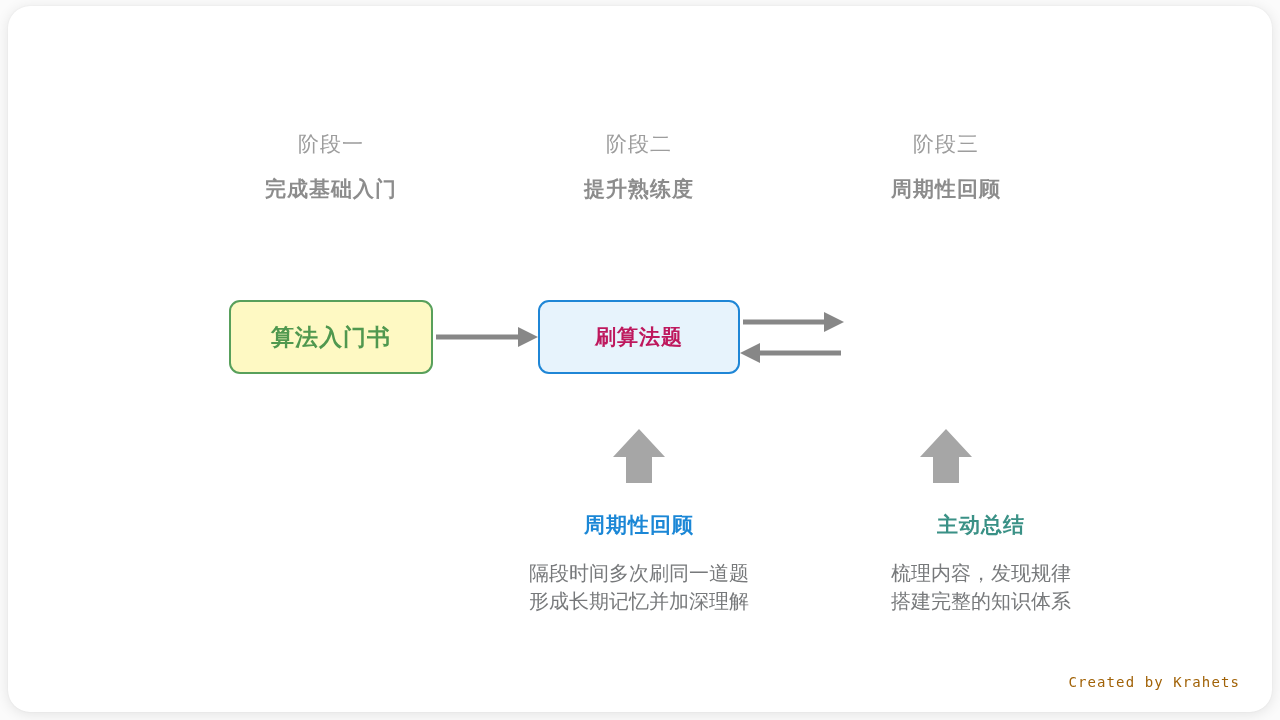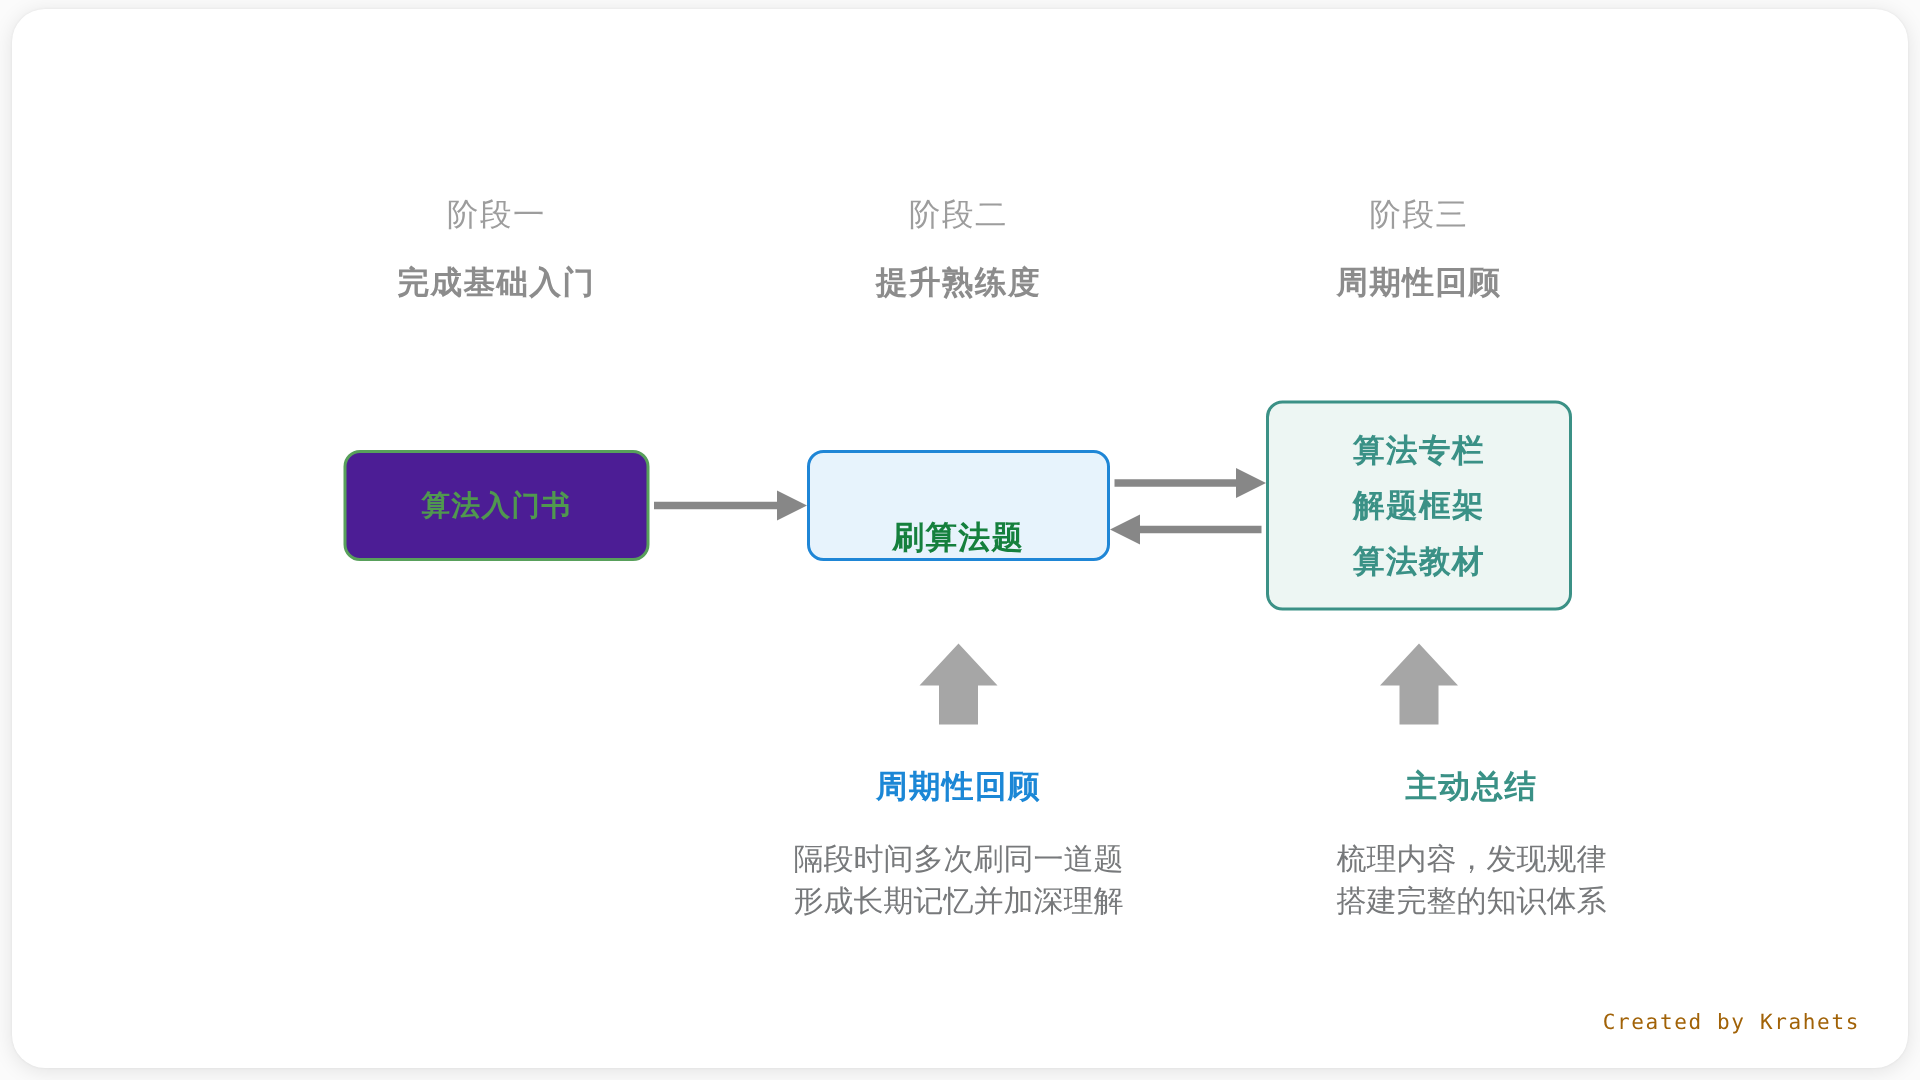--- a/index.html
+++ b/index.html
@@ -71,33 +71,32 @@
     align-items: center;
     justify-content: center;
     font-weight: bold;
     letter-spacing: 1px;
   }
   .node-box .line { white-space: nowrap; }
 
   #box-book {
     left: 229px; top: 300px;
     width: 204px; height: 74px;
-    background: #4c1d95;
+    background: #fef9c3;
     border: 2px solid #58a05b;
     color: #50984f;
-    font-size: 19px;
+    font-size: 23px;
   }
   #box-practice {
     left: 538px; top: 300px;
     width: 202px; height: 74px;
     background: #e7f3fc;
     border: 2px solid #1f86d6;
-    color: #15803d;
-    font-size: 21px;
-    justify-content: flex-end;
+    color: #be185d;
+    font-size: 21px;
   }
   #box-knowledge {
     left: 844px; top: 267px;
     width: 204px; height: 140px;
     background: #edf6f3;
     border: 2px solid #3b9186;
     color: #3a9186;
     font-size: 21px;
   }
   #box-knowledge .line { line-height: 37px; }
@@ -196,25 +195,20 @@
   </svg>
 
   <div class="node-box" id="box-book">
     <span class="line">算法入门书</span>
   </div>
 
   <div class="node-box" id="box-practice">
     <span class="line">刷算法题</span>
   </div>
 
-  <div class="node-box" id="box-knowledge">
-    <span class="line">算法专栏</span>
-    <span class="line">解题框架</span>
-    <span class="line">算法教材</span>
-  </div>
 
   <div class="note" id="note-review">
     <span class="note-title">周期性回顾</span>
     <span class="note-body">隔段时间多次刷同一道题</span>
     <span class="note-body" style="margin-top:0">形成长期记忆并加深理解</span>
   </div>
 
   <div class="note" id="note-summary">
     <span class="note-title">主动总结</span>
     <span class="note-body">梳理内容，发现规律</span>

